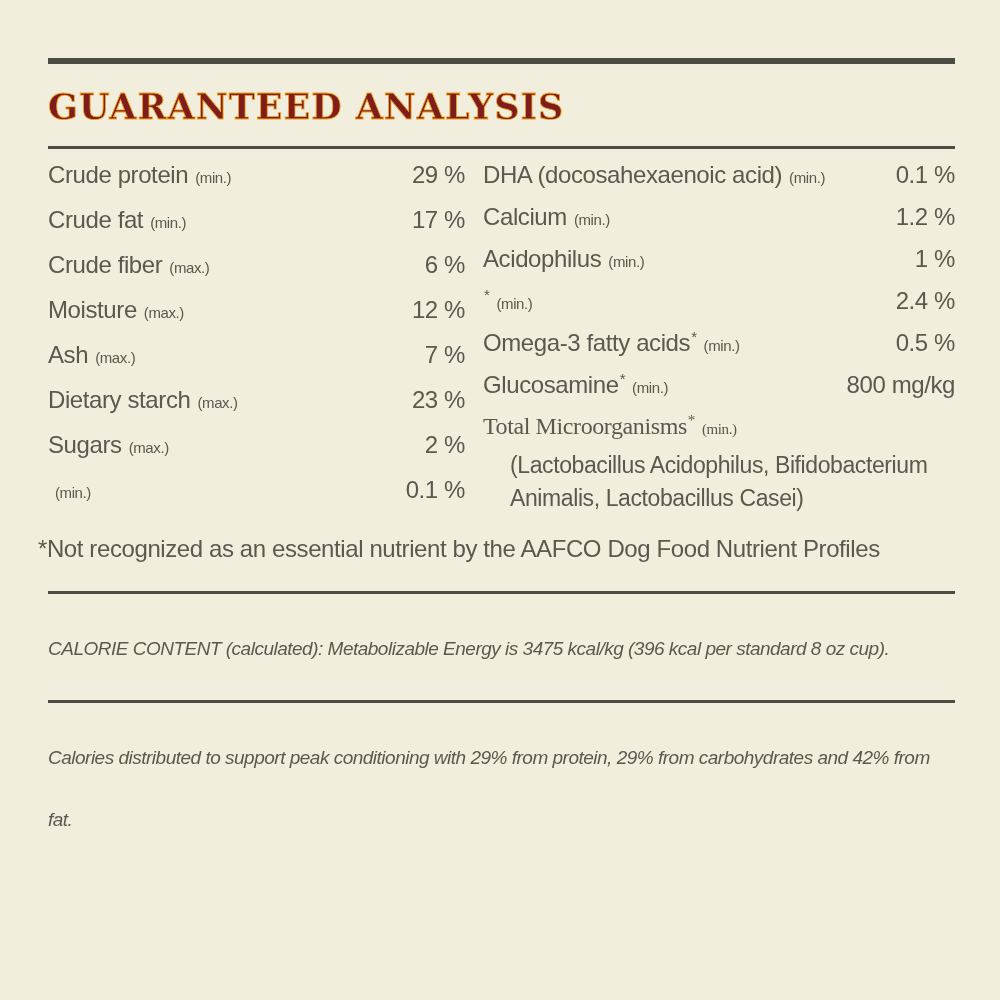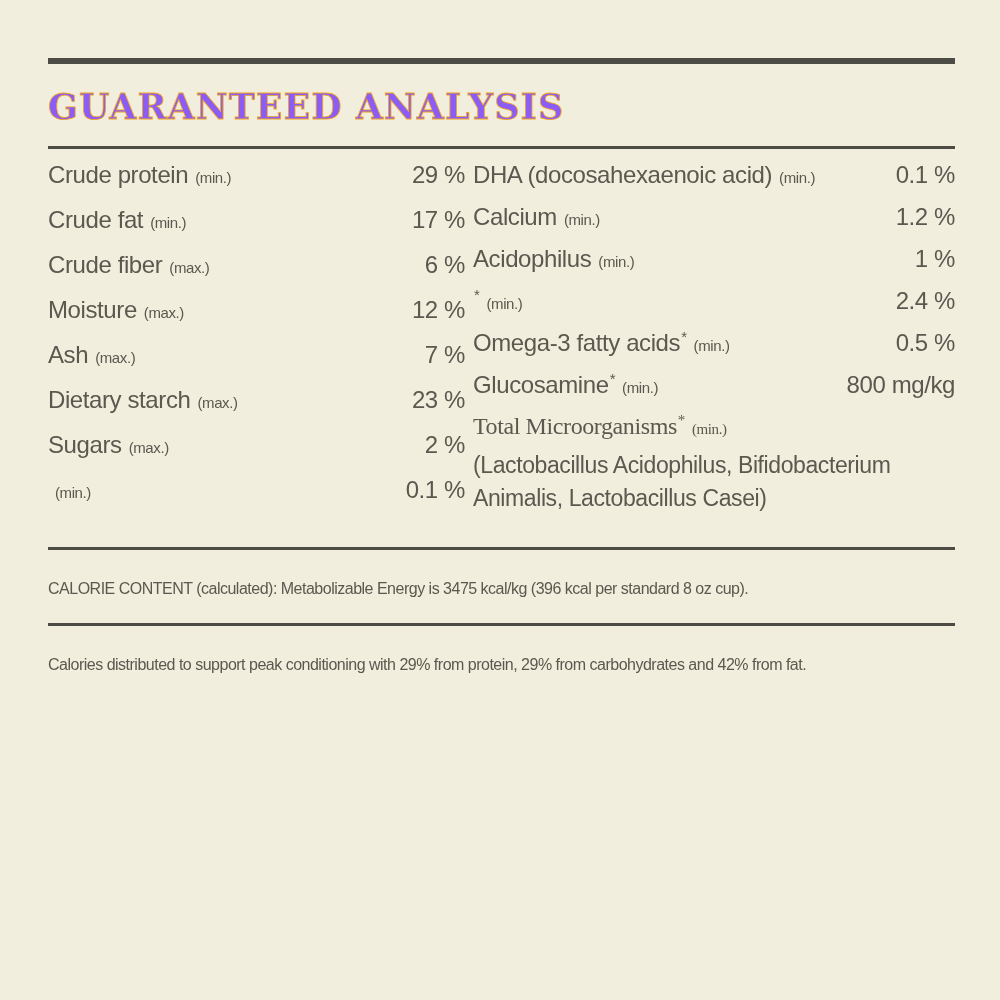--- a/index.html
+++ b/index.html
@@ -24,28 +24,28 @@
   .rule-mid { margin-top: 26px; }
   .rule-low { margin-top: 20px; }
 
   .title {
     margin: 24px 45px 0 48px;
     font-family: "DejaVu Serif", serif;
     font-weight: 900;
     font-size: 35px;
     line-height: 38px;
     letter-spacing: 1px;
-    color: #8b5cf6;
+    color: #7f1d1d;
     -webkit-text-stroke: 0.8px #F2A51F;
   }
 
   .columns {
     display: flex;
     margin: 12px 45px 0 48px;
-    gap: 8px;
+    gap: 18px;
   }
   .col-left  { width: 417px; flex: none; }
   .col-right { flex: 1; min-width: 0; }
 
   .row {
     display: flex;
     align-items: baseline;
     font-size: 24px;
     letter-spacing: -0.4px;
     white-space: nowrap;
@@ -68,36 +68,38 @@
     margin-left: auto;
     padding-left: 8px;
     flex: none;
   }
   .row-total { height: 36px !important; font-family: Liberation Serif, serif; }
   .continuation {
     font-size: 23px;
     letter-spacing: -0.4px;
     line-height: 33px;
     white-space: nowrap;
+    margin-left: 27px;
   }
 
   .footnote {
     margin: 12px 45px 0 38px;
     font-size: 24px;
     letter-spacing: -0.4px;
     line-height: 32px;
     white-space: nowrap;
   }
 
   .paragraph {
     margin: 24px 45px 0 48px;
     max-width: 910px;
-    font-size: 16px;
+    font-size: 19px;
     letter-spacing: -0.5px;
-    line-height: 29px;
+    line-height: 62px;
+    font-style: italic;
   }
 </style>
 </head>
 <body>
 
 <div class="panel">
 
   <div class="rule rule-thick"></div>
 
   <h1 class="title">GUARANTEED ANALYSIS</h1>
@@ -209,20 +211,21 @@
       <div class="row row-total">
         <span class="row-label">Total Microorganisms</span>
         <span class="row-sup">*</span>
         <span class="row-qualifier">(min.)</span>
       </div>
       <div class="continuation">(Lactobacillus Acidophilus, Bifidobacterium</div>
       <div class="continuation">Animalis, Lactobacillus Casei)</div>
     </div>
   </div>
 
+  <div class="footnote">*Not recognized as an essential nutrient by the AAFCO Dog Food Nutrient Profiles</div>
 
   <div class="rule rule-thin rule-mid"></div>
 
   <p class="paragraph">CALORIE CONTENT (calculated): Metabolizable Energy is 3475 kcal/kg (396 kcal per standard 8 oz cup).</p>
 
   <div class="rule rule-thin rule-low"></div>
 
   <p class="paragraph">Calories distributed to support peak conditioning with 29% from protein, 29% from carbohydrates and 42% from fat.</p>
 
 </div>

